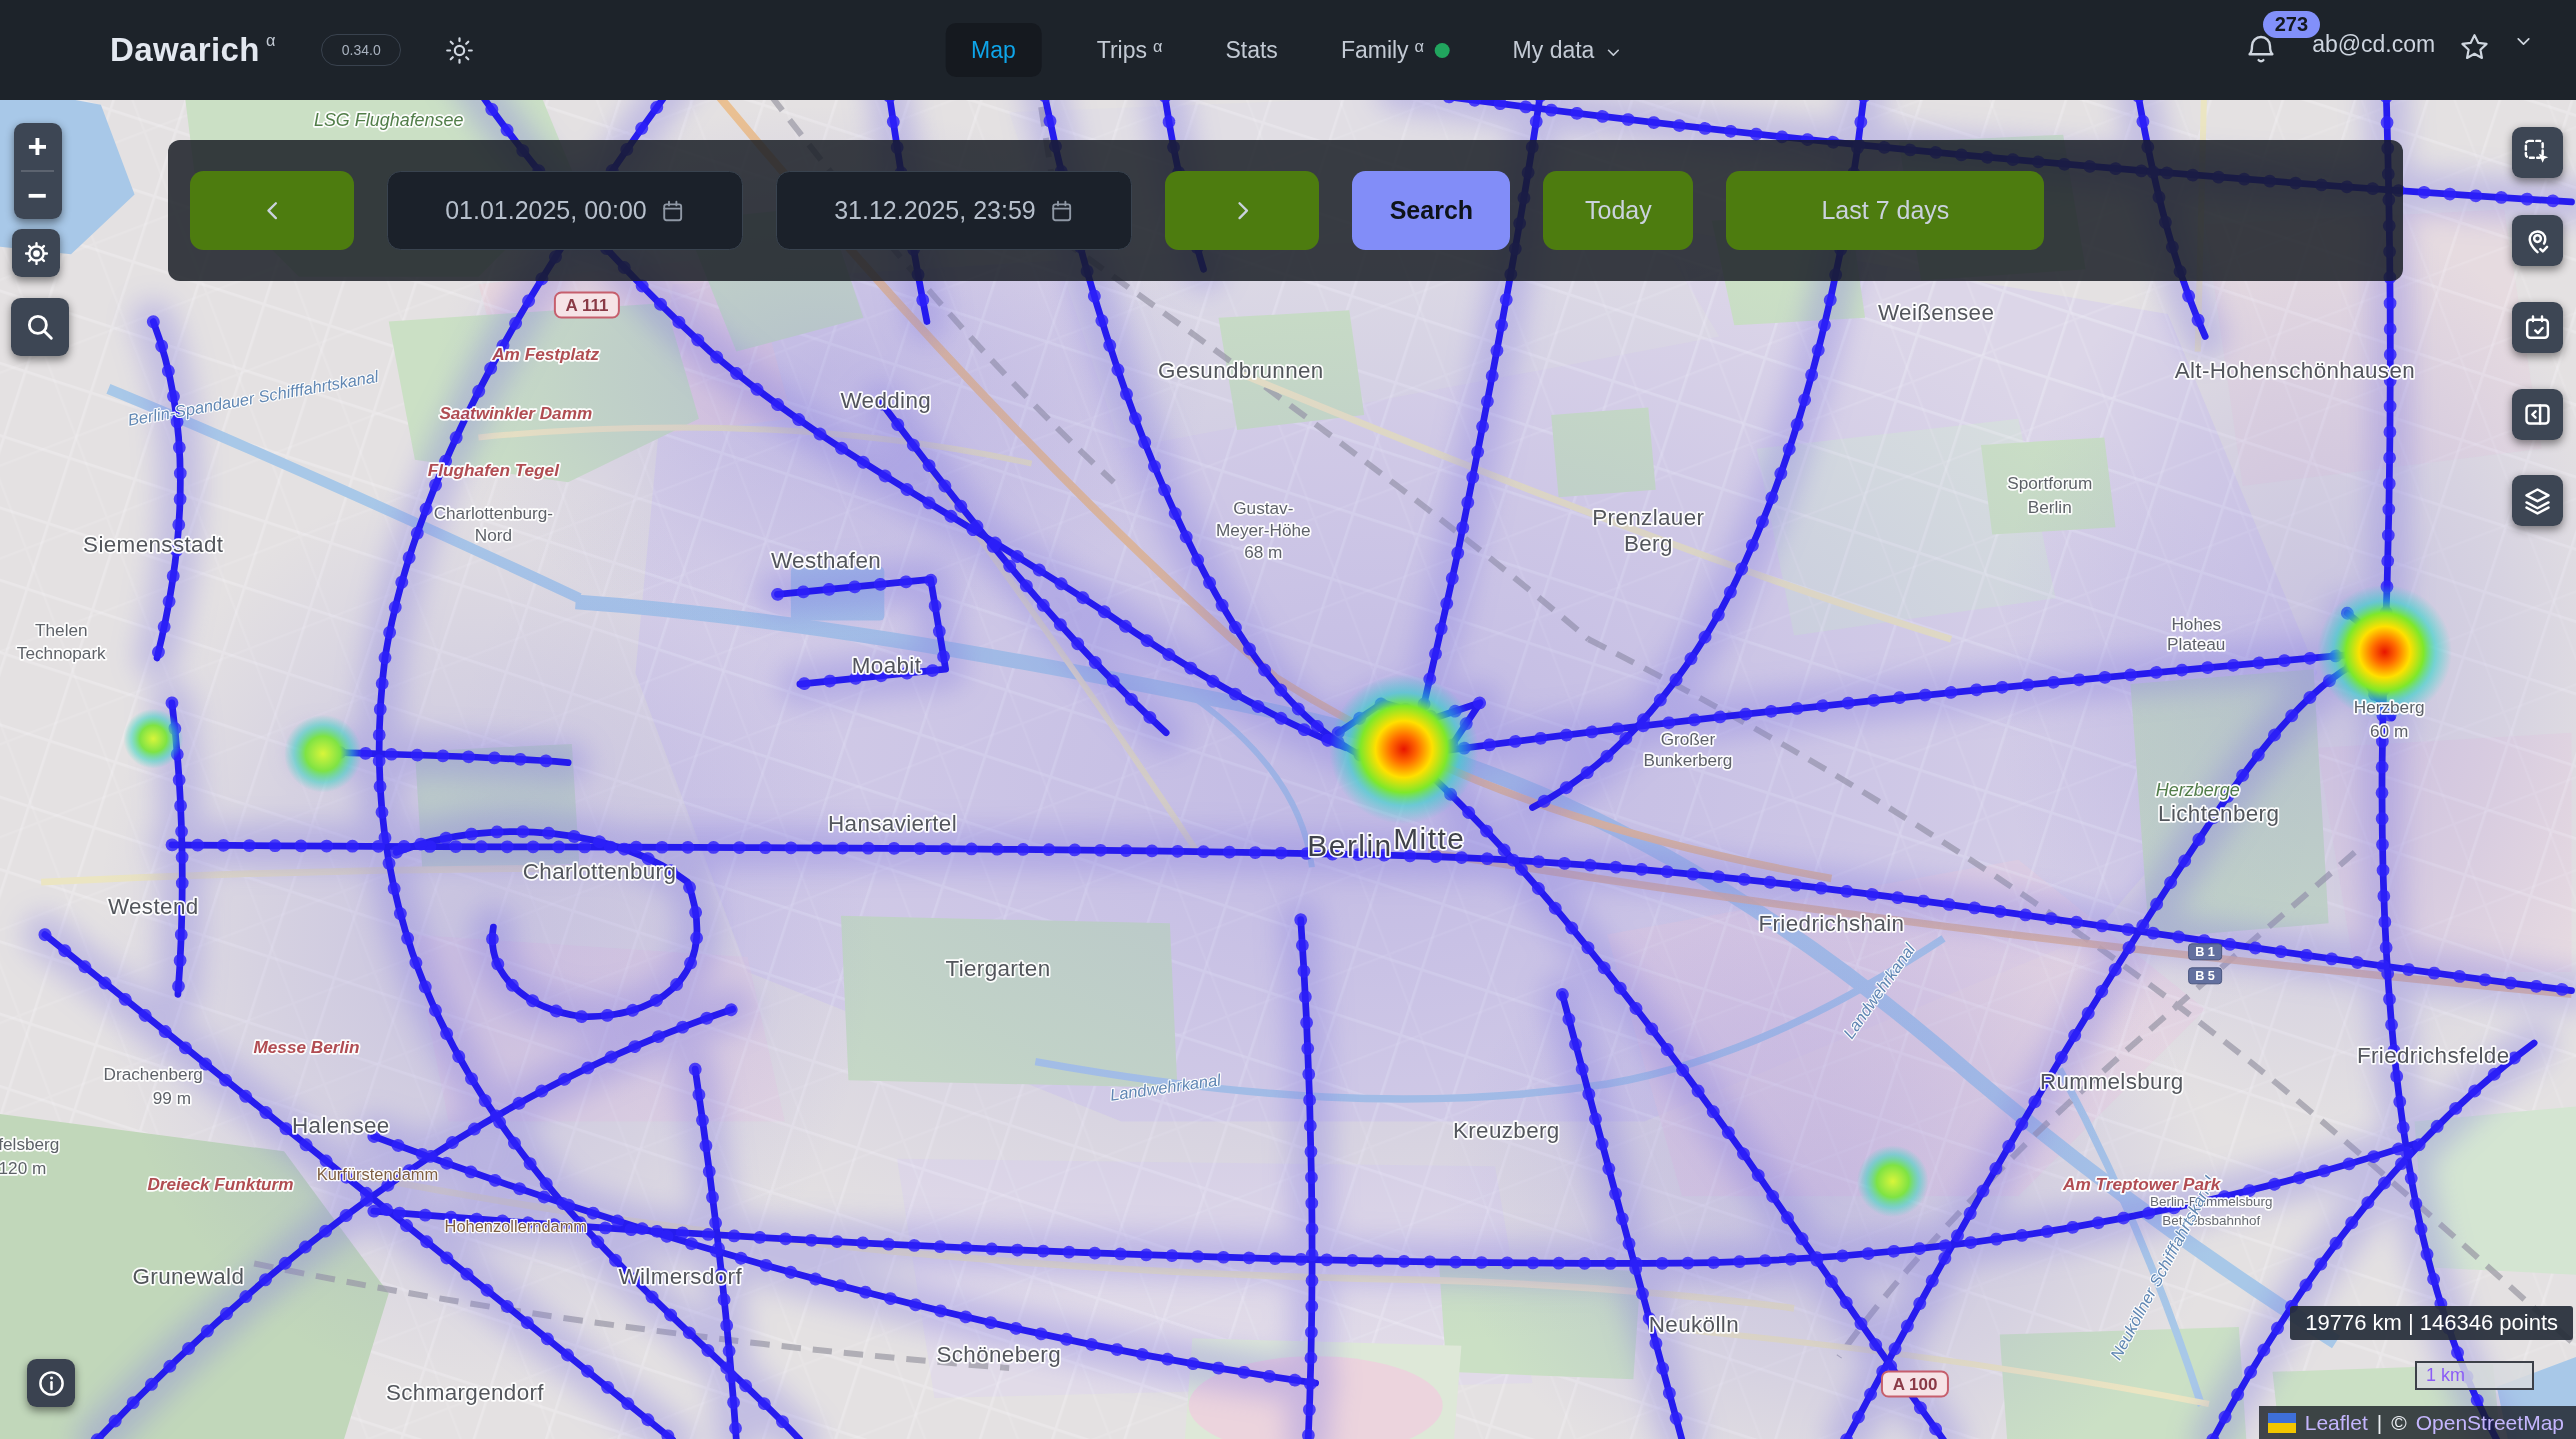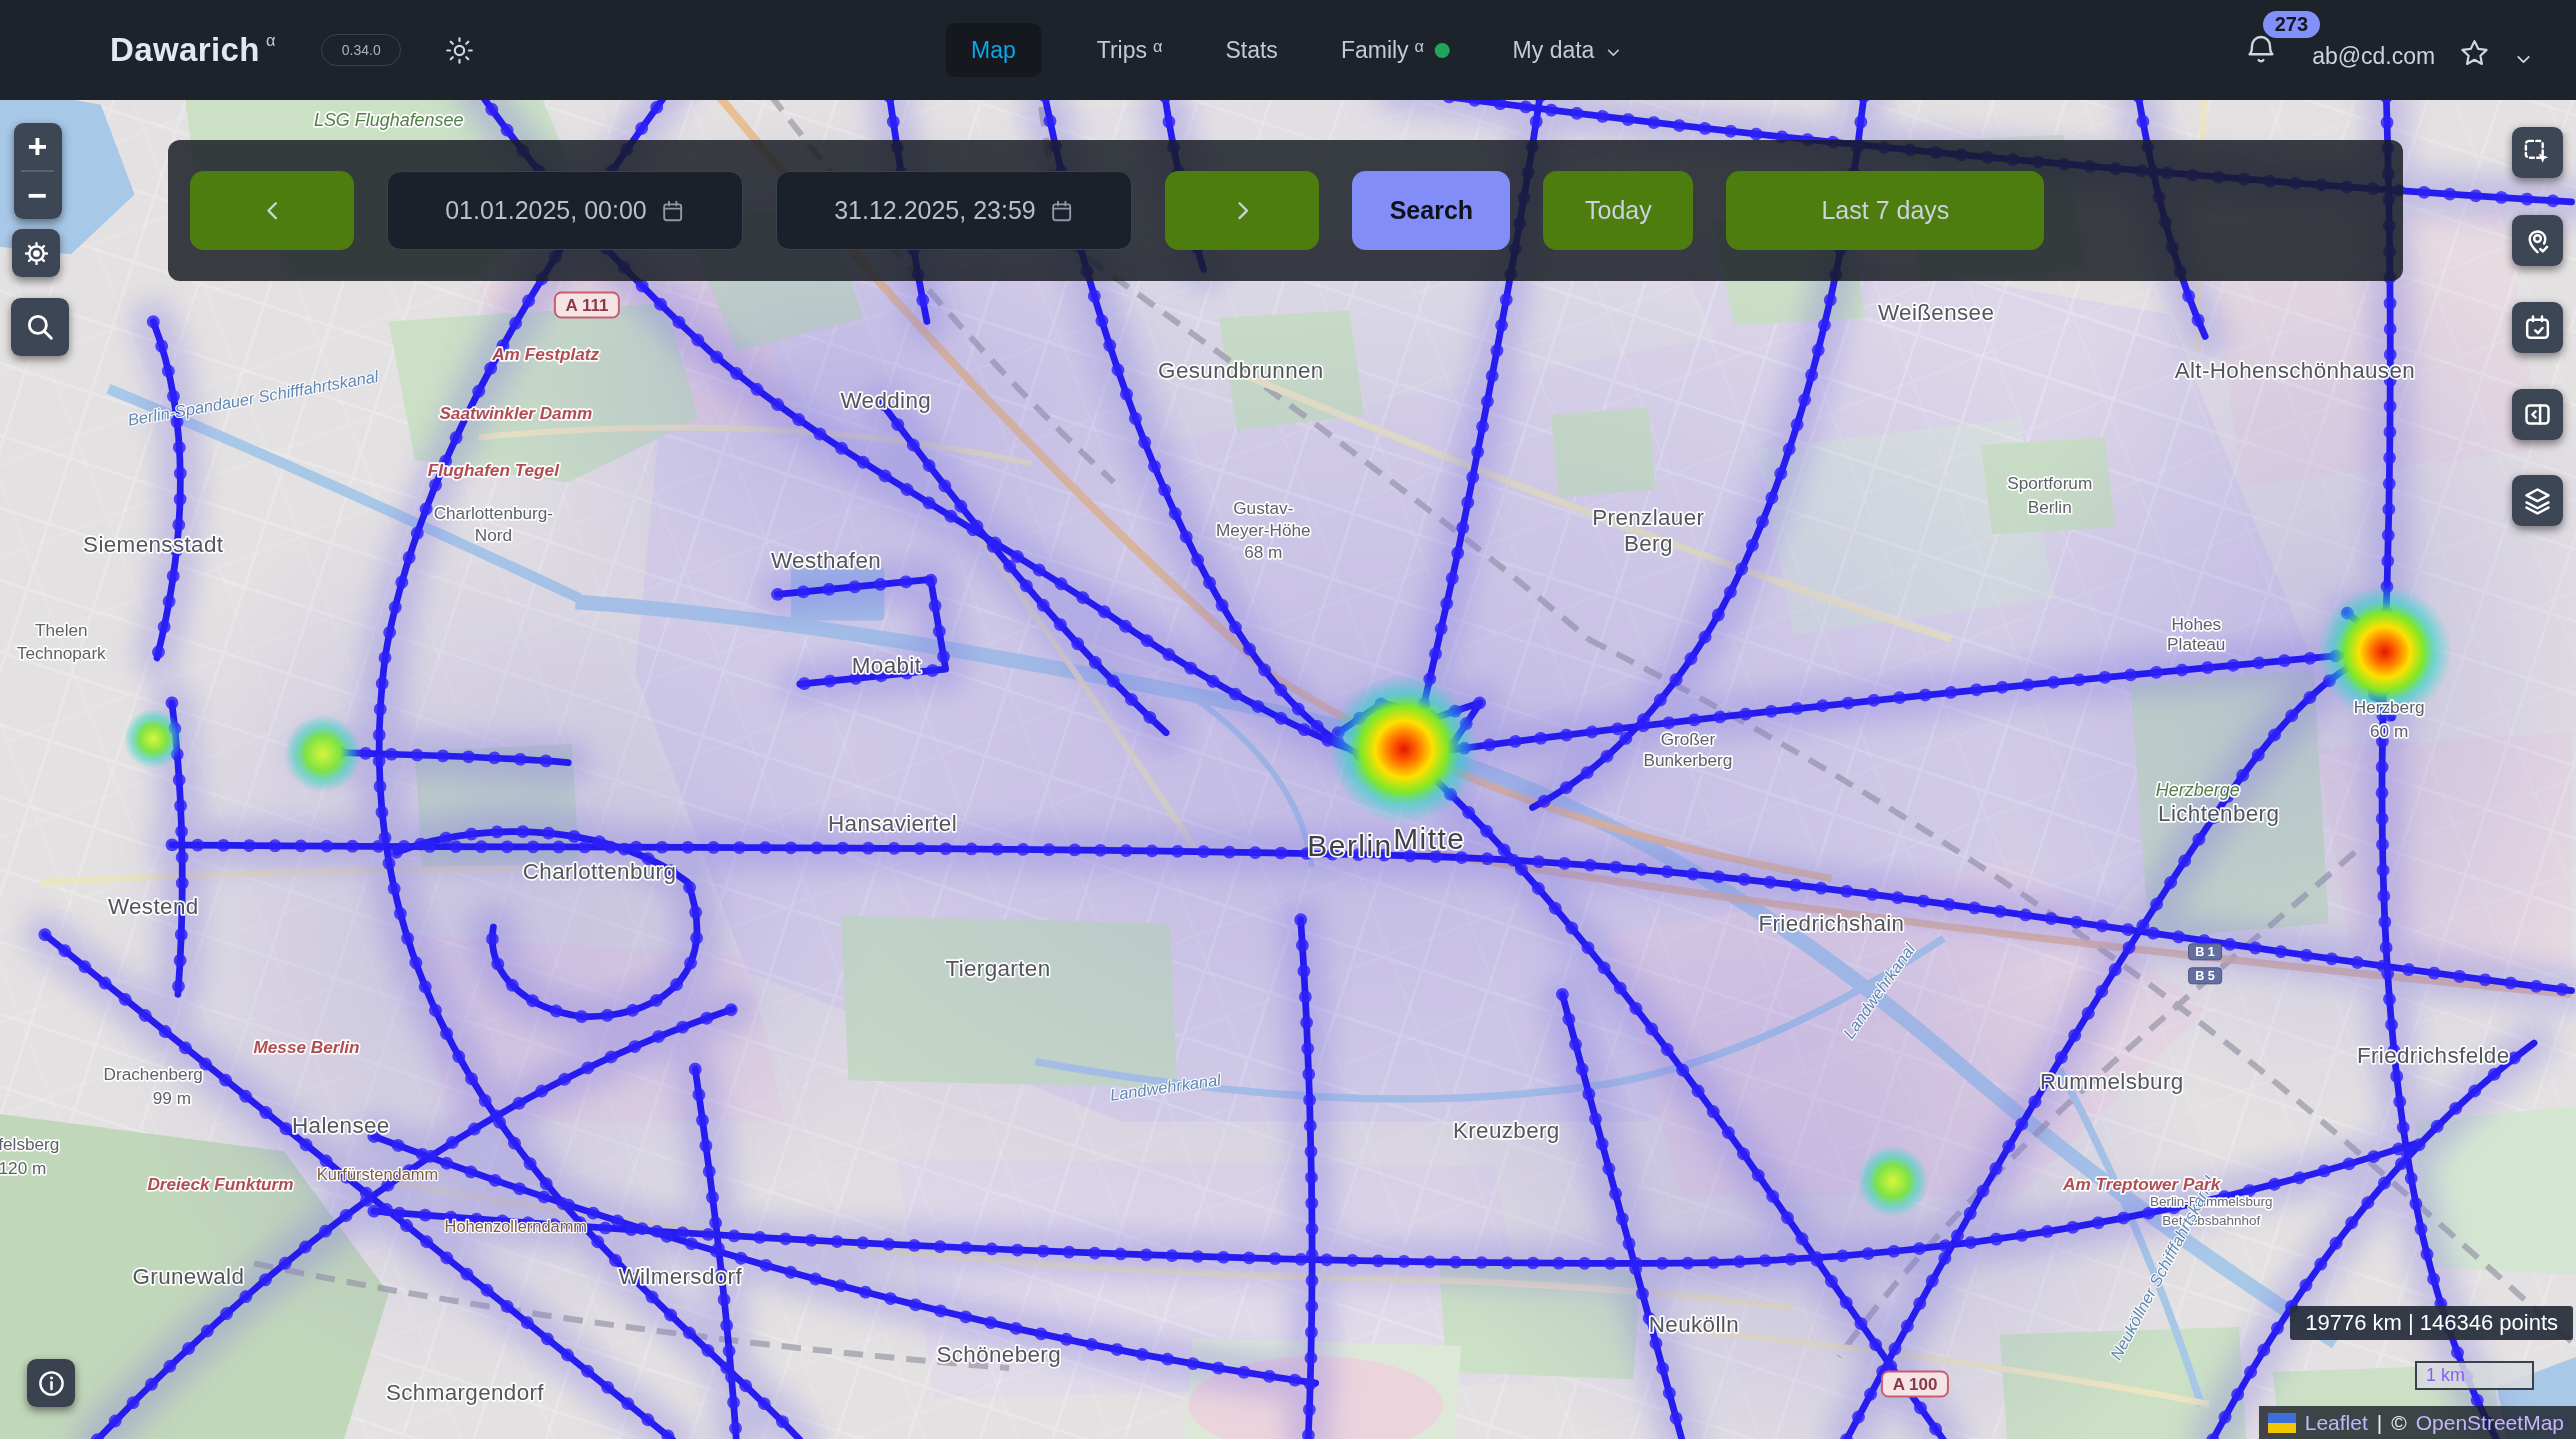--- a/index.html
+++ b/index.html
@@ -30,21 +30,21 @@
   .brand{display:flex;align-items:flex-start;margin-left:110px;color:#e3e8f0;}
   .brand .logo{font-size:33px;font-weight:700;letter-spacing:0.4px;}
   .brand sup,.nav-sup{font-size:16.4px;color:#c3cad4;margin-left:6px;}
   .version-pill{margin-left:46px;border:1.5px solid #39424e;border-radius:747px;padding:6.7px 19.4px;font-size:14px;color:#a9b2bf;}
   .theme-btn{margin-left:43px;color:#cfd6df;display:flex;align-items:center;cursor:pointer;}
   .nav-center{position:absolute;left:50%;transform:translateX(-50%);display:flex;align-items:center;gap:48px;}
   .nav-item{display:flex;align-items:flex-start;color:#c3cad4;font-size:23px;padding:13.5px 7.5px;cursor:pointer;}
   .nav-item.active{background:#15191f;border-radius:10.5px;padding:13.5px 25.4px;color:#0ea5e9;}
   .dot{width:15px;height:15px;border-radius:50%;margin:6px 0 0 10.5px;}
   .chev{margin:6px 0 0 9px;}
-  .nav-right{position:absolute;right:42px;display:flex;align-items:flex-end;gap:22.4px;}
+  .nav-right{position:absolute;right:42px;display:flex;align-items:flex-start;gap:22.4px;}
   .bell-wrap{position:relative;color:#cfd6df;margin-right:10.5px;}
   .badge{position:absolute;top:-19.4px;left:19.4px;background:#8290fa;color:#141920;font-size:20px;font-weight:700;border-radius:747px;padding:2.2px 12px;}
   .email{font-size:23px;color:#cdd4de;}
   .icon-btn{color:#cfd6df;display:flex;align-items:center;cursor:pointer;}
 
   
   .toolbar{position:absolute;left:168px;top:140px;width:2235px;height:141px;background:rgba(23,28,35,.84);border-radius:12px;z-index:40;display:flex;align-items:center;padding:0 22.4px;box-sizing:border-box;gap:33px;}
   .tb-btn{height:79px;border-radius:13.5px;background:#4d7c0f;color:#cad2dd;font-size:25px;display:flex;align-items:center;justify-content:center;border:none;cursor:pointer;font-family:"Liberation Sans",sans-serif;}
   .tb-arrow{width:164px;}
   .tb-date{width:356px;background:#1b212a;border:1.5px solid #39434f;gap:13.5px;color:#b6bfcb;}

